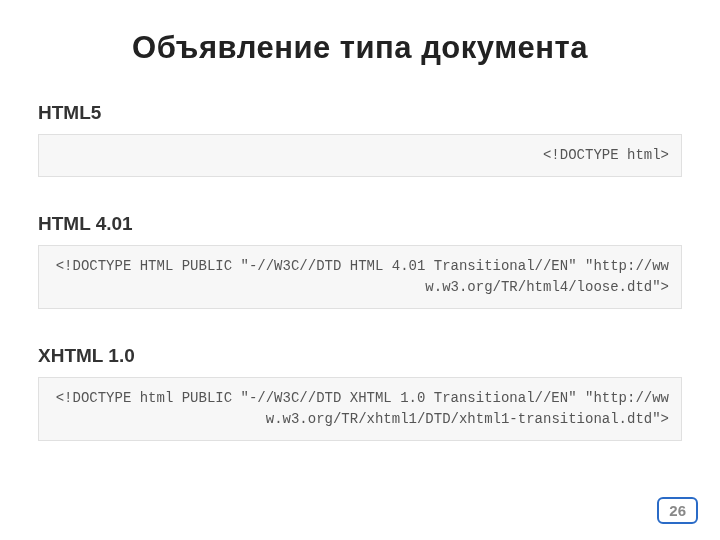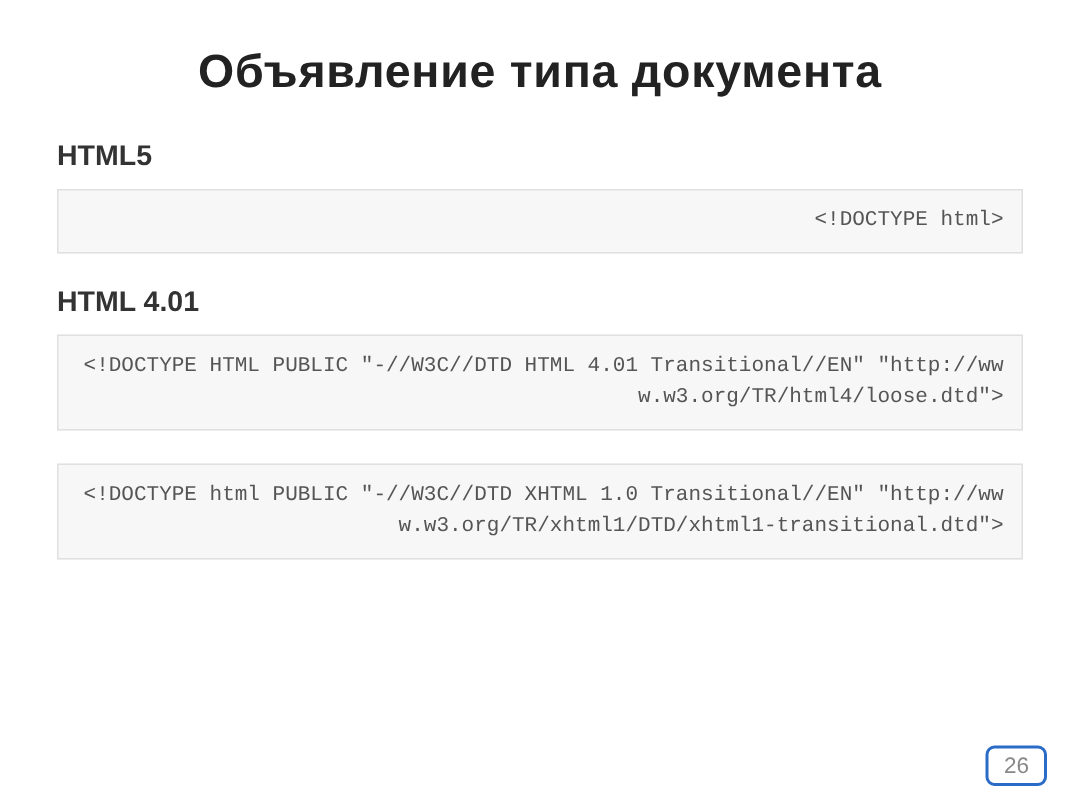--- a/index.html
+++ b/index.html
@@ -19,20 +19,21 @@
       text-align: center;
       font-size: 31px;
       font-weight: 700;
       color: #222;
       margin-bottom: 28px;
       letter-spacing: 0.5px;
     }
     .section {
       margin-bottom: 22px;
       padding: 0 8px;
+      margin-top: 36px;
     }
     .section-heading {
       font-size: 19px;
       font-weight: 700;
       color: #333;
       margin-bottom: 10px;
       font-family: "Segoe UI", Arial, sans-serif;
     }
     .code-block {
       background: #f7f7f7;
@@ -47,37 +48,38 @@
       text-align: right;
     }
     .page-number {
       position: absolute;
       right: 22px;
       bottom: 16px;
       border: 2px solid #2a6bc7;
       border-radius: 6px;
       padding: 3px 10px;
       font-size: 15px;
-      font-weight: 400;
+      font-weight: 700;
       color: #888;
       font-family: Arial, sans-serif;
     }
   </style>
 </head>
 <body>
 
 <h1 class="slide-title">Объявление типа документа</h1>
 
 <div class="section">
   <div class="section-heading">HTML5</div>
   <div class="code-block">&lt;!DOCTYPE html&gt;</div>
 </div>
 
 <div class="section">
   <div class="section-heading">HTML 4.01</div>
   <div class="code-block">&lt;!DOCTYPE HTML PUBLIC "-//W3C//DTD HTML 4.01 Transitional//EN" "http://www.w3.org/TR/html4/loose.dtd"&gt;</div>
 </div>
 
 <div class="section">
+  <div class="section-heading">XHTML 1.0</div>
   <div class="code-block">&lt;!DOCTYPE html PUBLIC "-//W3C//DTD XHTML 1.0 Transitional//EN" "http://www.w3.org/TR/xhtml1/DTD/xhtml1-transitional.dtd"&gt;</div>
 </div>
 
 <div class="page-number">26</div>
 
 </body></html>

